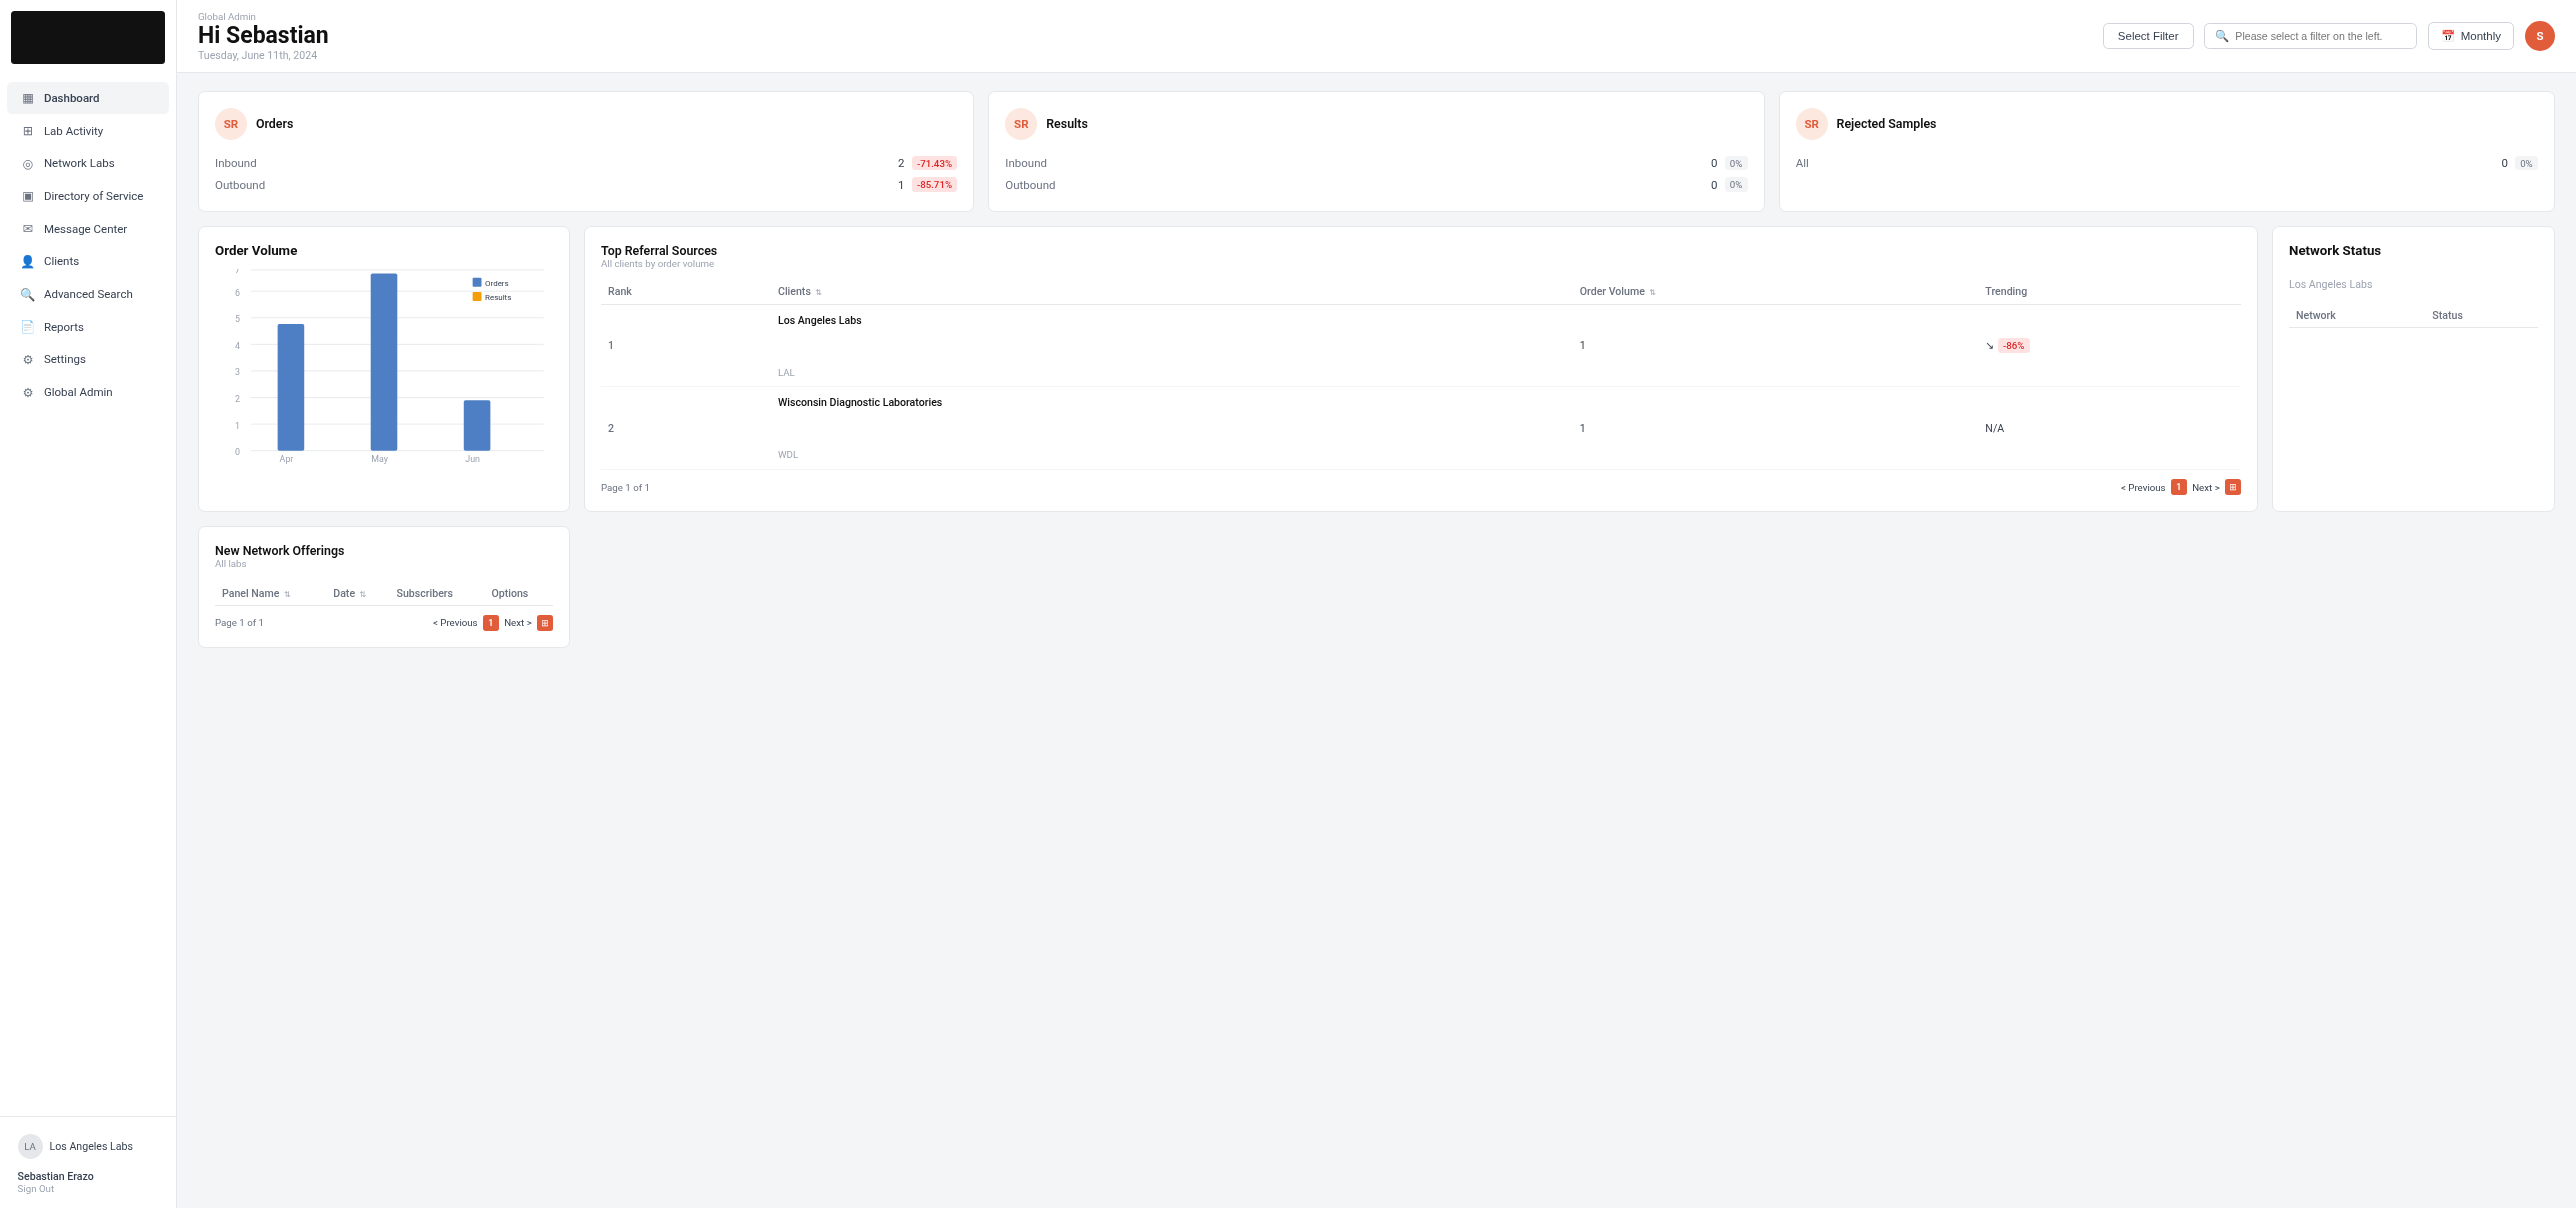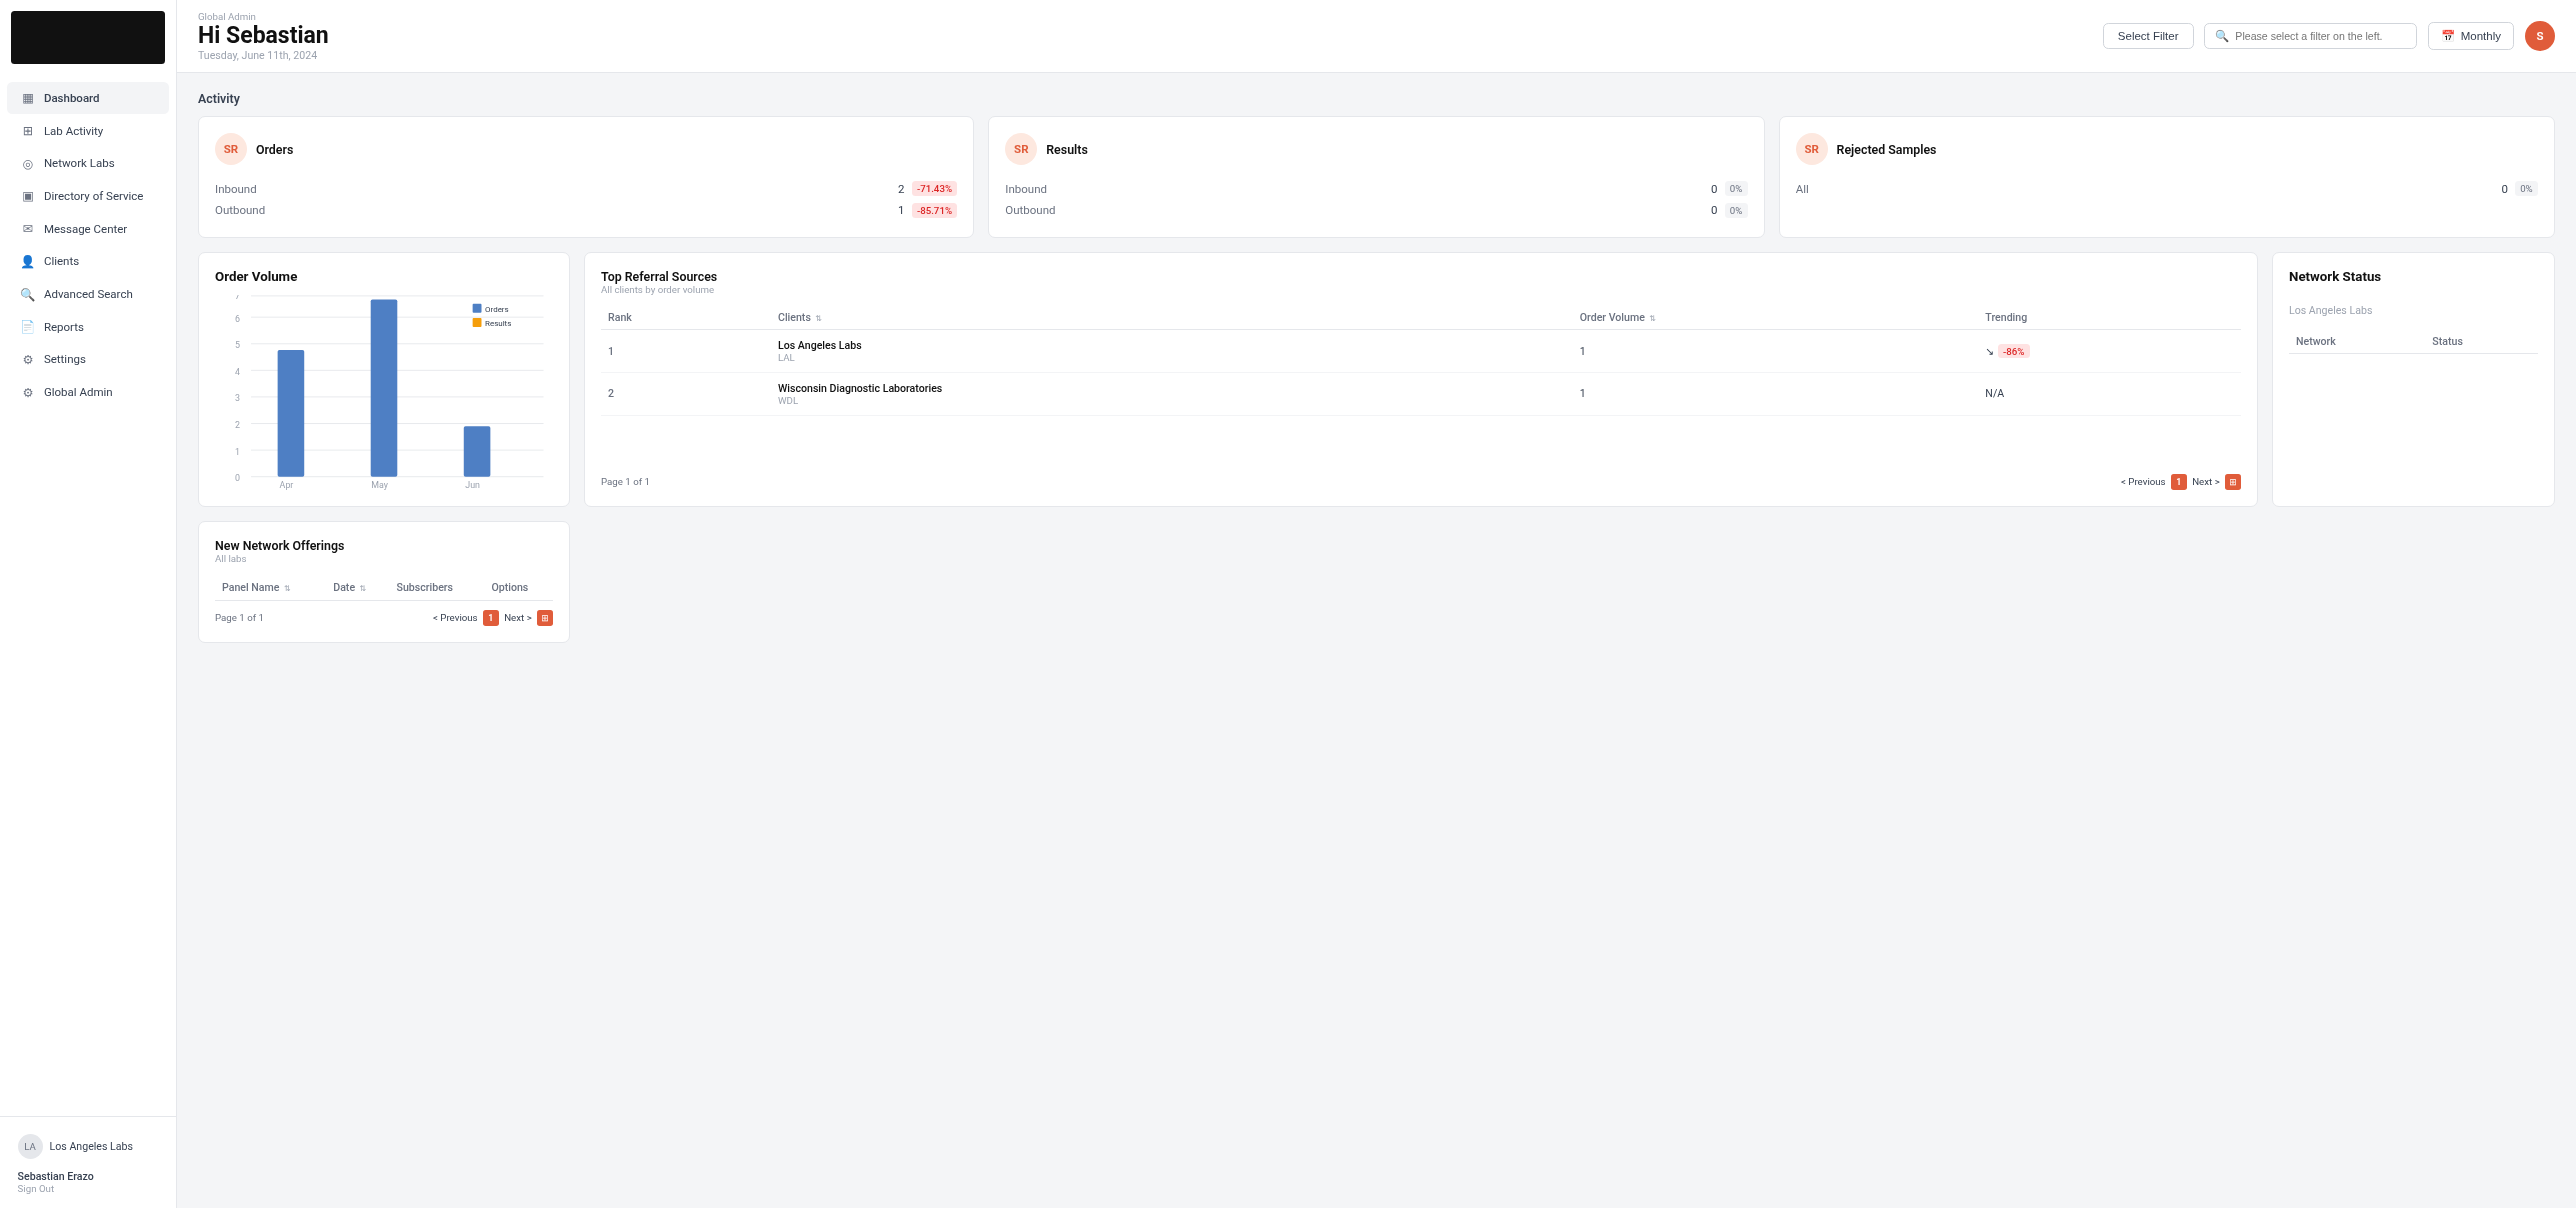--- a/index.html
+++ b/index.html
@@ -138,21 +138,21 @@
     
     .table-card { background: #fff; border-radius: 7px; border: 0.9px solid #e5e7eb; padding: 16px; display: flex; flex-direction: column; }
     .table-card-header { margin-bottom: 10.6px; }
     .table-card-title { font-size: 12.4px; font-weight: 600; color: #111; }
     .table-card-sub { font-size: 9.7px; color: #9ca3af; }
     .table { width: 100%; border-collapse: collapse; font-size: 10.6px; }
     .table th { text-align: left; color: #6b7280; font-weight: 500; padding: 5.3px 7px; border-bottom: 0.9px solid #e5e7eb; }
     .table td { padding: 8.9px 7px; border-bottom: 0.9px solid #f3f4f6; color: #374151; }
     .table td.rank { color: #6b7280; font-weight: 500; }
     .client-name { font-weight: 500; color: #111; font-size: 10.6px; }
-    .client-code { font-size: 9.7px; color: #9ca3af; }
+    .client-code { font-size: 9.7px; color: #9ca3af; margin-top: 40px; }
     .trending-down { display: flex; align-items: center; gap: 3.5px; }
     .trend-badge { background: #fee2e2; color: #dc2626; font-size: 9.7px; padding: 1.8px 5.3px; border-radius: 3.5px; font-weight: 500; }
     .table-footer { display: flex; align-items: center; justify-content: space-between; margin-top: auto; padding-top: 8.9px; font-size: 9.7px; color: #6b7280; }
     .pagination { display: flex; align-items: center; gap: 5.3px; font-size: 9.7px; color: #6b7280; }
     .page-num { background: #e05c3a; color: #fff; width: 16px; height: 16px; border-radius: 2.7px; display: flex; align-items: center; justify-content: center; font-size: 8.9px; font-weight: 600; }
     .page-link { cursor: pointer; color: #374151; }
     .page-icon { width: 16px; height: 16px; background: #e05c3a; color: #fff; border-radius: 2.7px; display: flex; align-items: center; justify-content: center; font-size: 8.9px; cursor: pointer; }
 
     
     .network-card { background: #fff; border-radius: 7px; border: 0.9px solid #e5e7eb; padding: 16px; }
@@ -246,21 +246,20 @@
       </div>
       <button class="monthly-btn">
         <span class="calendar-icon">📅</span>
         <span>Monthly</span>
       </button>
       <div class="avatar-btn">S</div>
     </div>
   </div>
 
   <div class="content">
-    <div class="section-title">Activity</div>
 
     <div class="activity-row">
 
       <div class="card">
         <div class="card-header">
           <div class="card-icon">
               <span>SR</span>
             </div>
           <div class="card-title">Orders</div>
         </div>

